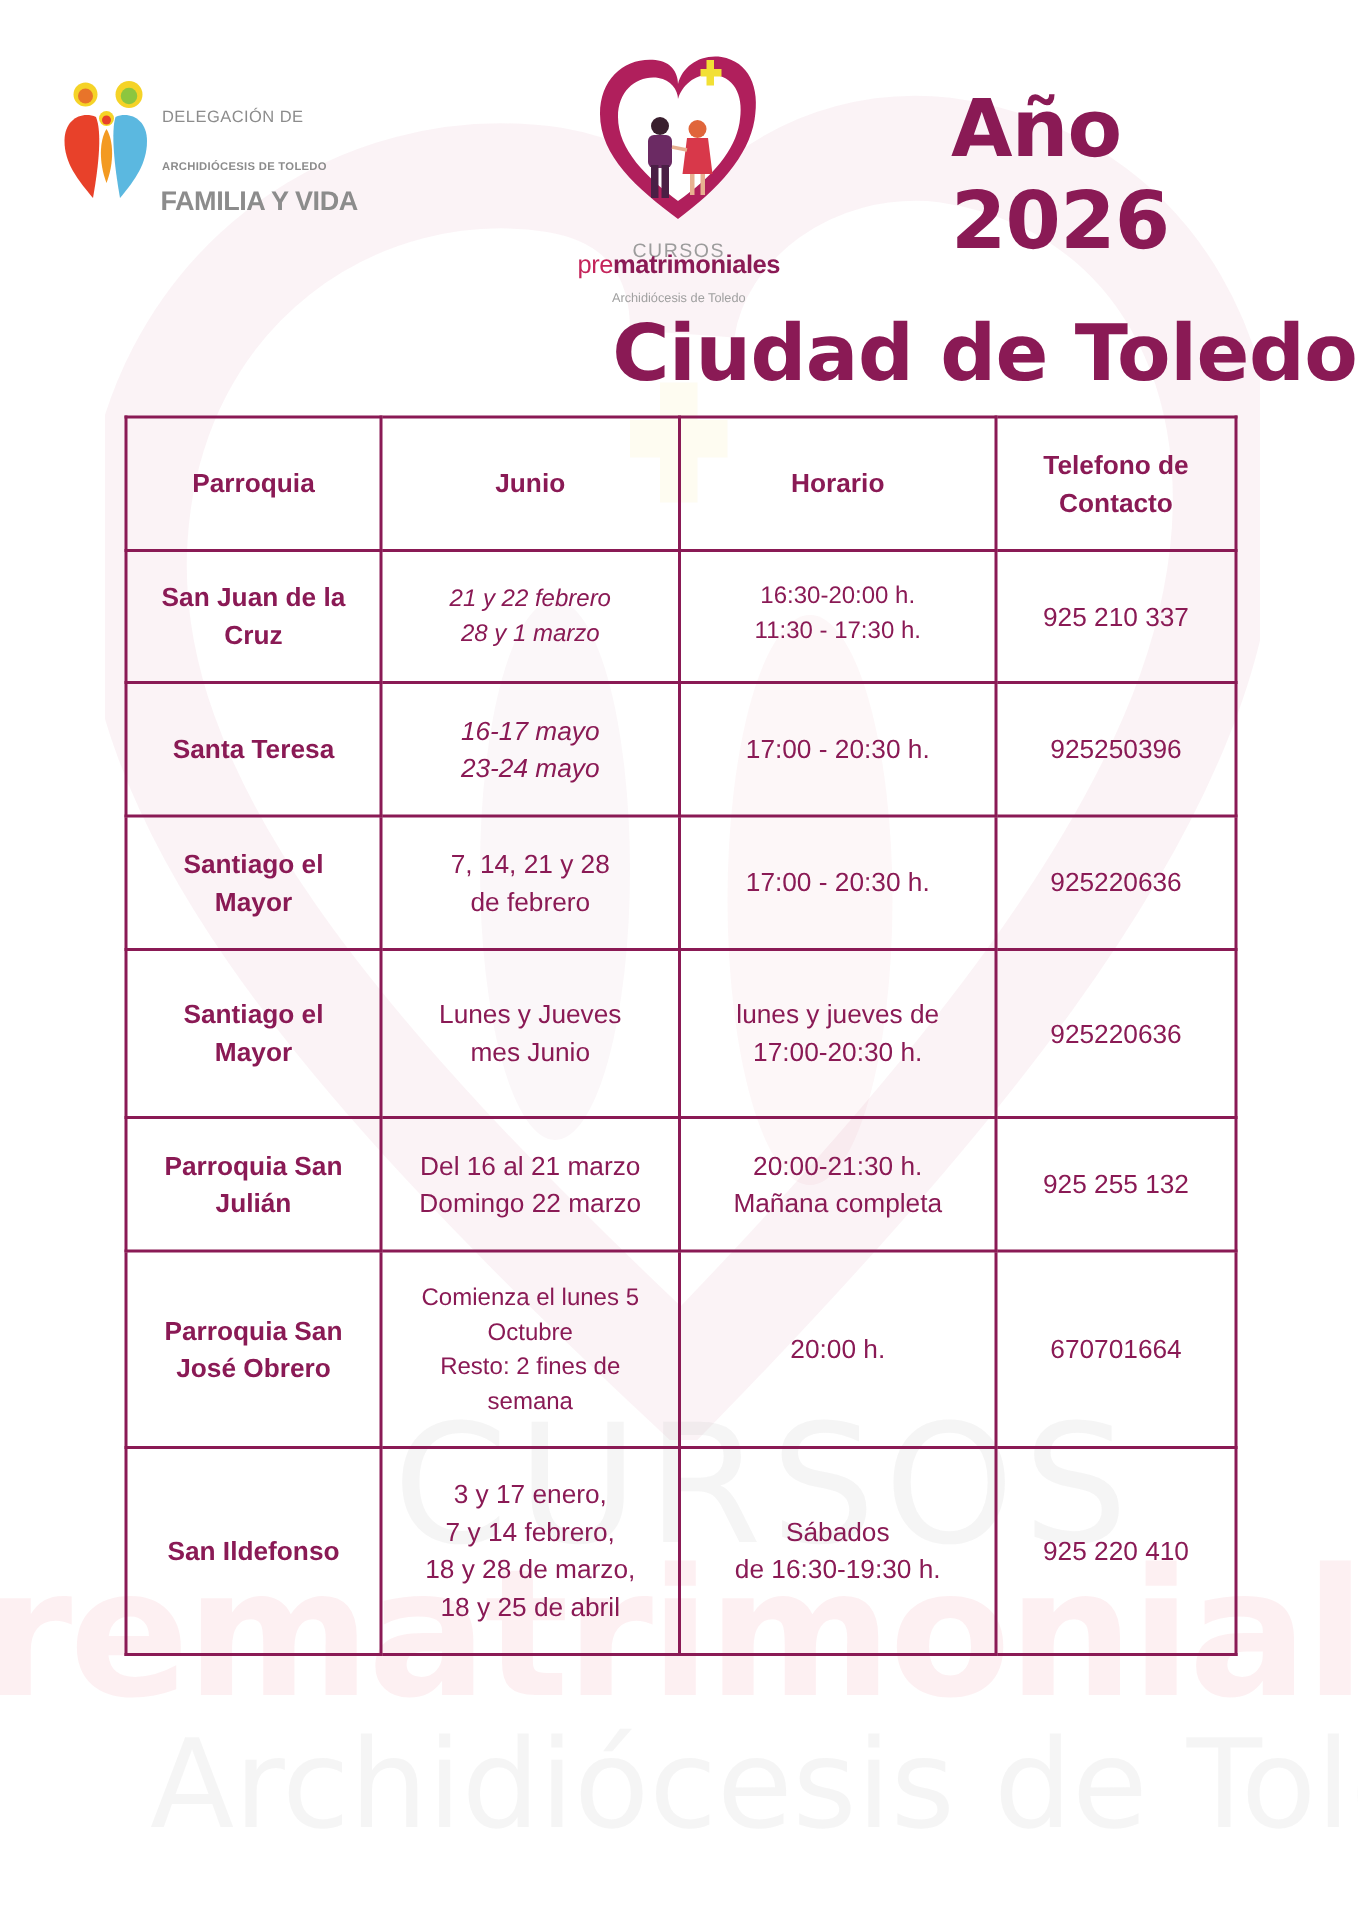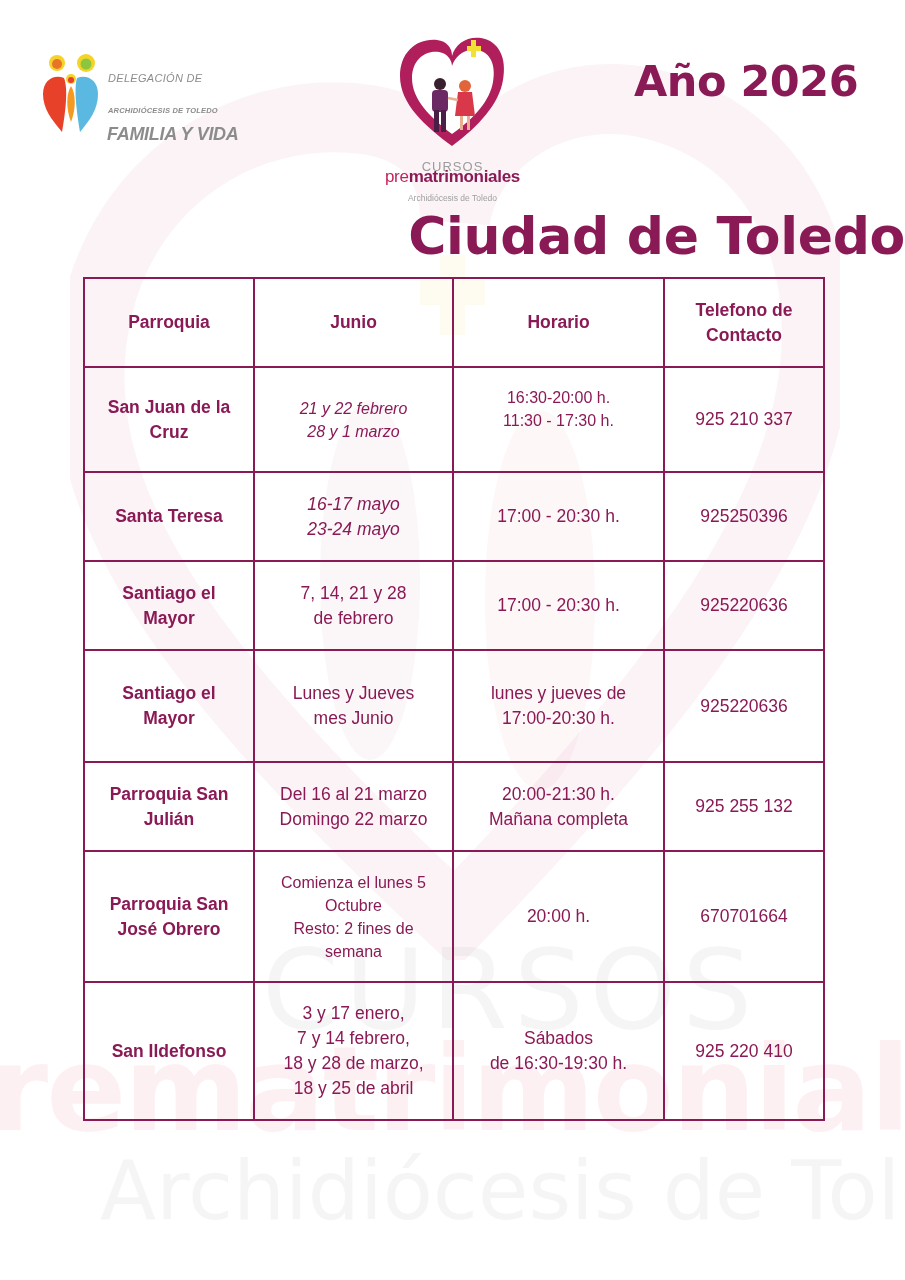--- a/index.html
+++ b/index.html
@@ -13,21 +13,21 @@
     }
     .wm-word {
       position: absolute; pointer-events: none; white-space: nowrap;
       font-family: "DejaVu Sans", sans-serif; line-height: 1;
     }
     .wm-cursos { left: 262px; top: 935px; font-size: 110px; color: rgba(200,200,200,0.18); letter-spacing: 6px; }
     .wm-prem { left: -10px; top: 1030px; font-size: 118px; font-weight: bold; color: rgba(220,40,70,0.07); letter-spacing: -2px; }
     .wm-arch { left: 100px; top: 1150px; font-size: 82px; color: rgba(190,190,190,0.16); }
 
     
-    .logo-left { position: absolute; left: 40px; top: 54px; width: 220px; height: 80px; font-style: italic; }
+    .logo-left { position: absolute; left: 40px; top: 54px; width: 220px; height: 80px; }
     .logo-left .fig { position: absolute; top: 0; left: 0; width: 62px; height: 80px; }
     .logo-left .lbl-top {
       position: absolute; left: 68px; top: 18px; font-size: 11px; color: #8c8c8c; letter-spacing: 0.3px;
     }
     .logo-left .lbl-main {
       position: absolute; left: 67px; top: 30px; font-size: 18px; font-weight: bold; color: #8c8c8c; letter-spacing: -0.3px; margin-top: 40px;
     }
     .logo-left .lbl-sub {
       position: absolute; left: 68px; top: 52px; font-size: 7.5px; color: #8c8c8c; font-weight: bold; letter-spacing: 0.2px;
     }
@@ -42,21 +42,21 @@
       position: absolute; left: 0; width: 165px; top: 133px; text-align: center;
       font-size: 17px; font-weight: bold; color: #8a1a55; letter-spacing: -0.3px;
     }
     .logo-center .lbl-prem .pre { color: #c4245a; font-weight: normal; }
     .logo-center .lbl-arch {
       position: absolute; left: 0; width: 165px; top: 159px; text-align: center;
       font-size: 8.5px; color: #a0a0a0;
     }
 
     .year-title {
-      position: absolute; left: 634px; top: 56px; font-size: 43px; font-weight: bold;
+      position: absolute; left: 634px; top: 56px; font-size: 53px; font-weight: bold;
       color: #8a1a55; font-family: "DejaVu Sans", sans-serif; letter-spacing: -0.5px;
     }
 
     .page-title {
       position: absolute; left: 0; width: 905px; top: 206px; text-align: right;
       font-size: 52px; font-weight: bold; color: #8a1a55;
       font-family: "DejaVu Sans", sans-serif; letter-spacing: -0.3px;
     }
 
     
@@ -140,21 +140,21 @@
   <thead>
     <tr style="height:89px">
       <th>Parroquia</th>
       <th>Junio</th>
       <th>Horario</th>
       <th style="padding:0 18px">Telefono de Contacto</th>
     </tr>
   </thead>
   <tbody>
 
-    <tr style="height:105px">
+    <tr style="height:88px">
       <td class="parish">
         <span class="line">San Juan de la</span>
         <span class="line">Cruz</span>
       </td>
       <td class="date italic small">
         <span class="line">21 y 22 febrero</span>
         <span class="line">28 y 1 marzo</span>
       </td>
       <td class="small" style="vertical-align:top;padding-top:18px">
         <span class="line">16:30-20:00 h.</span>

